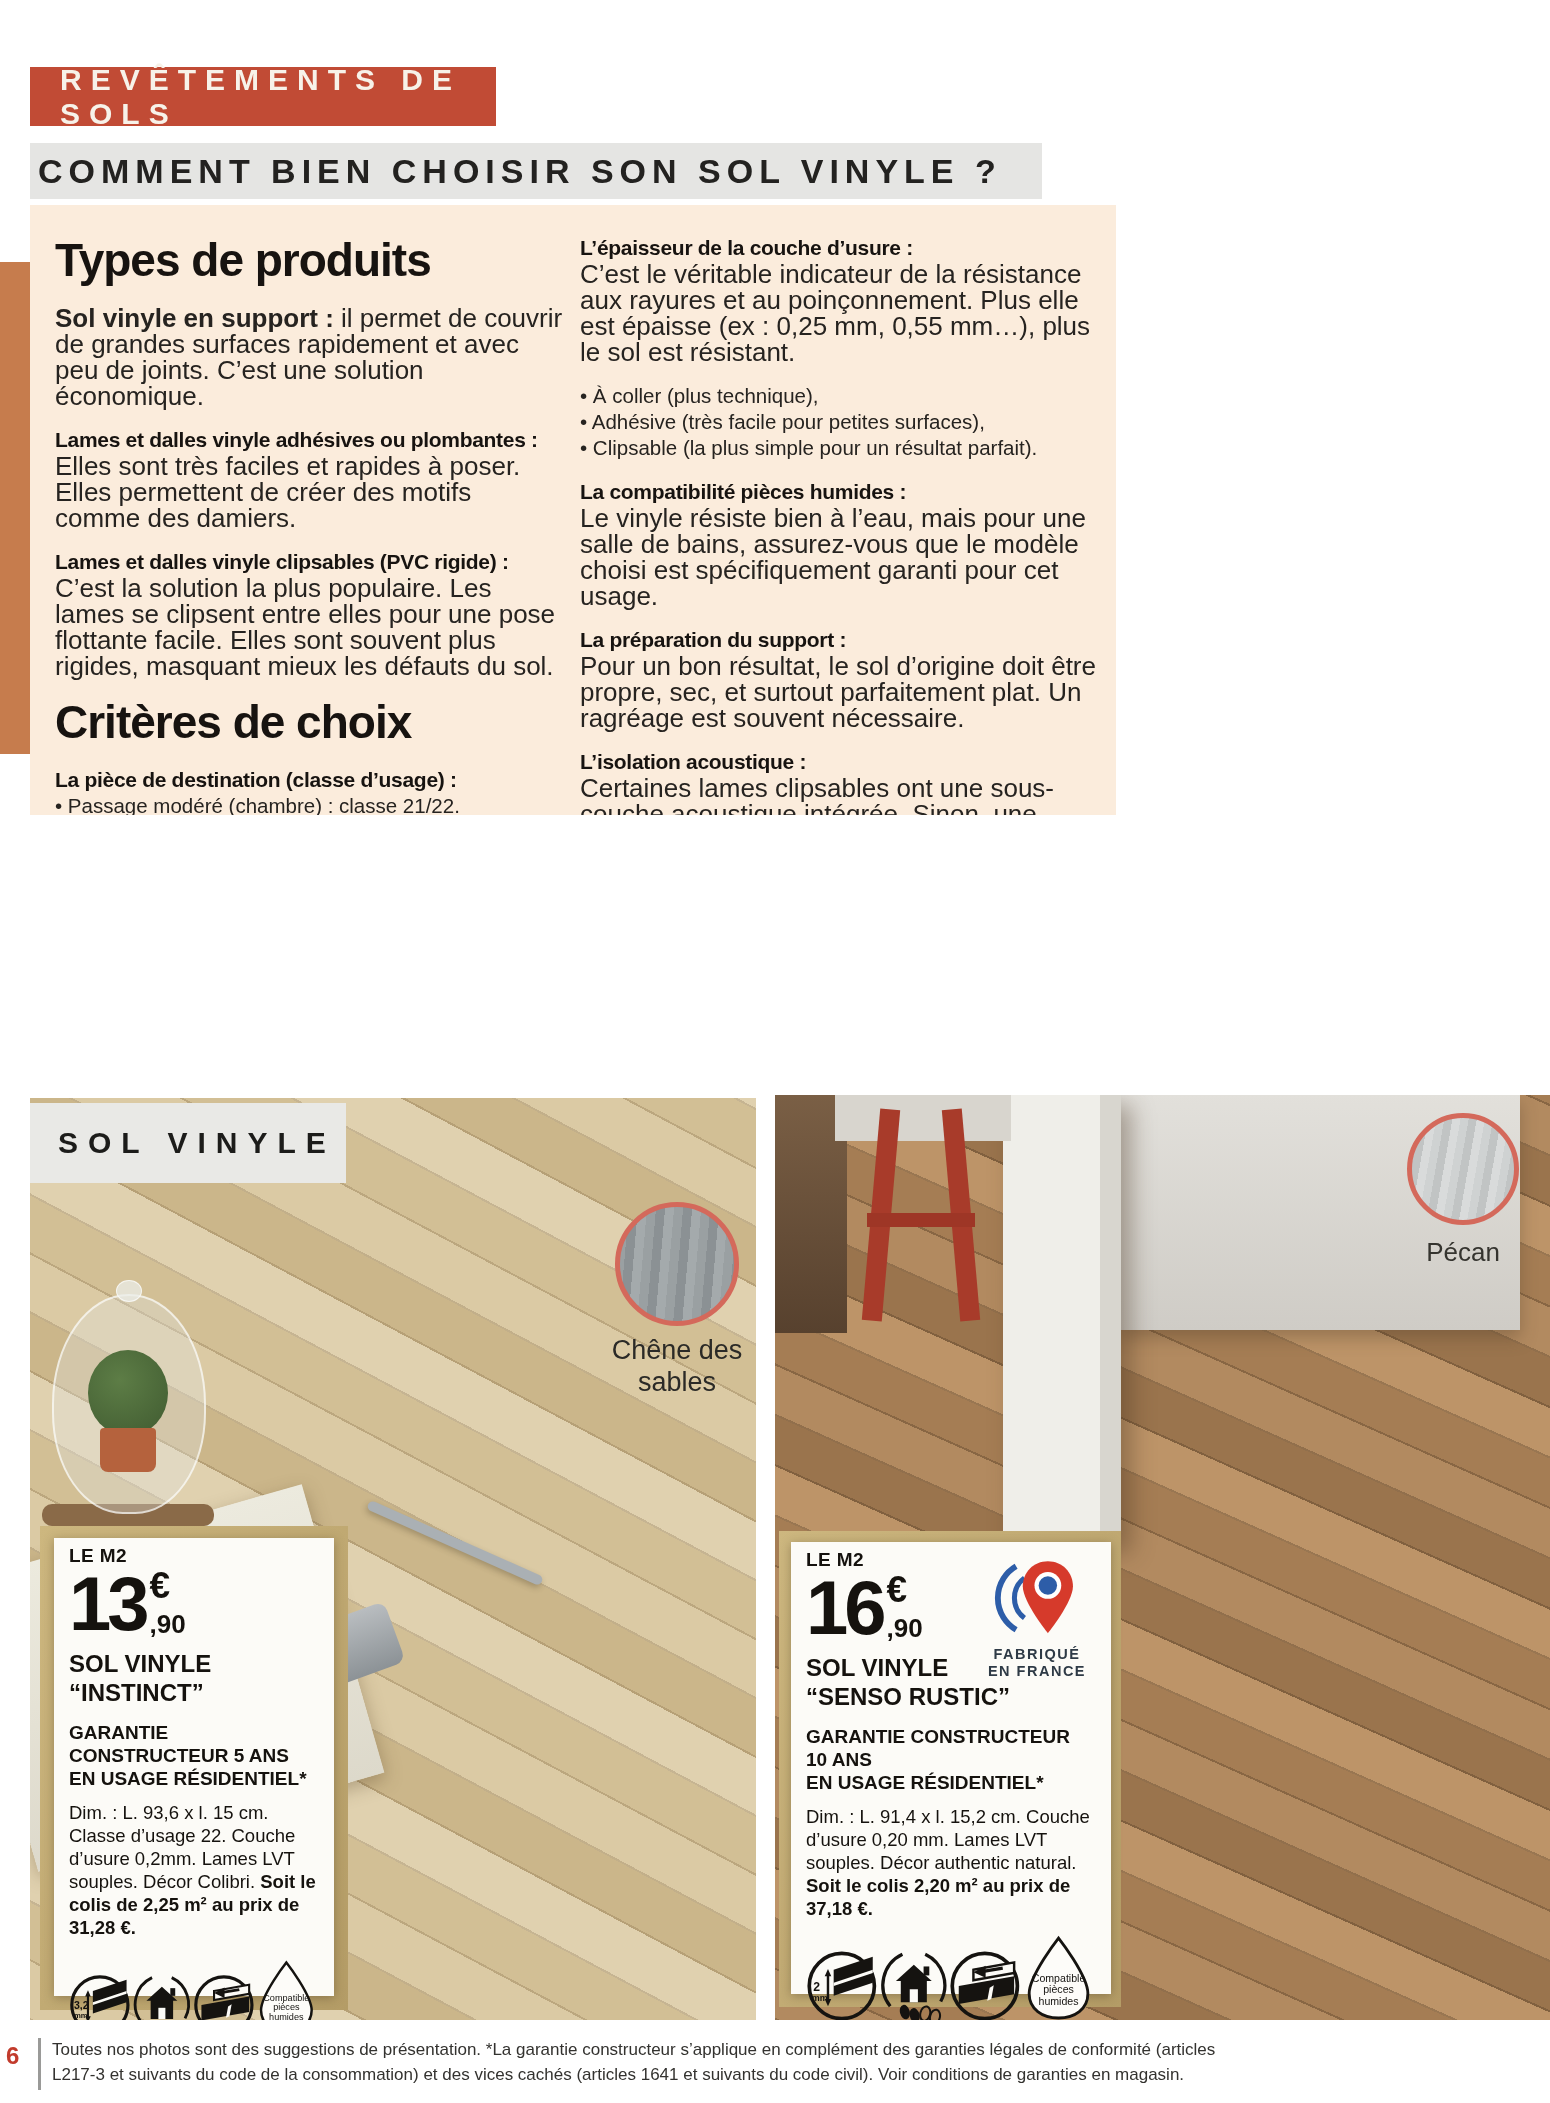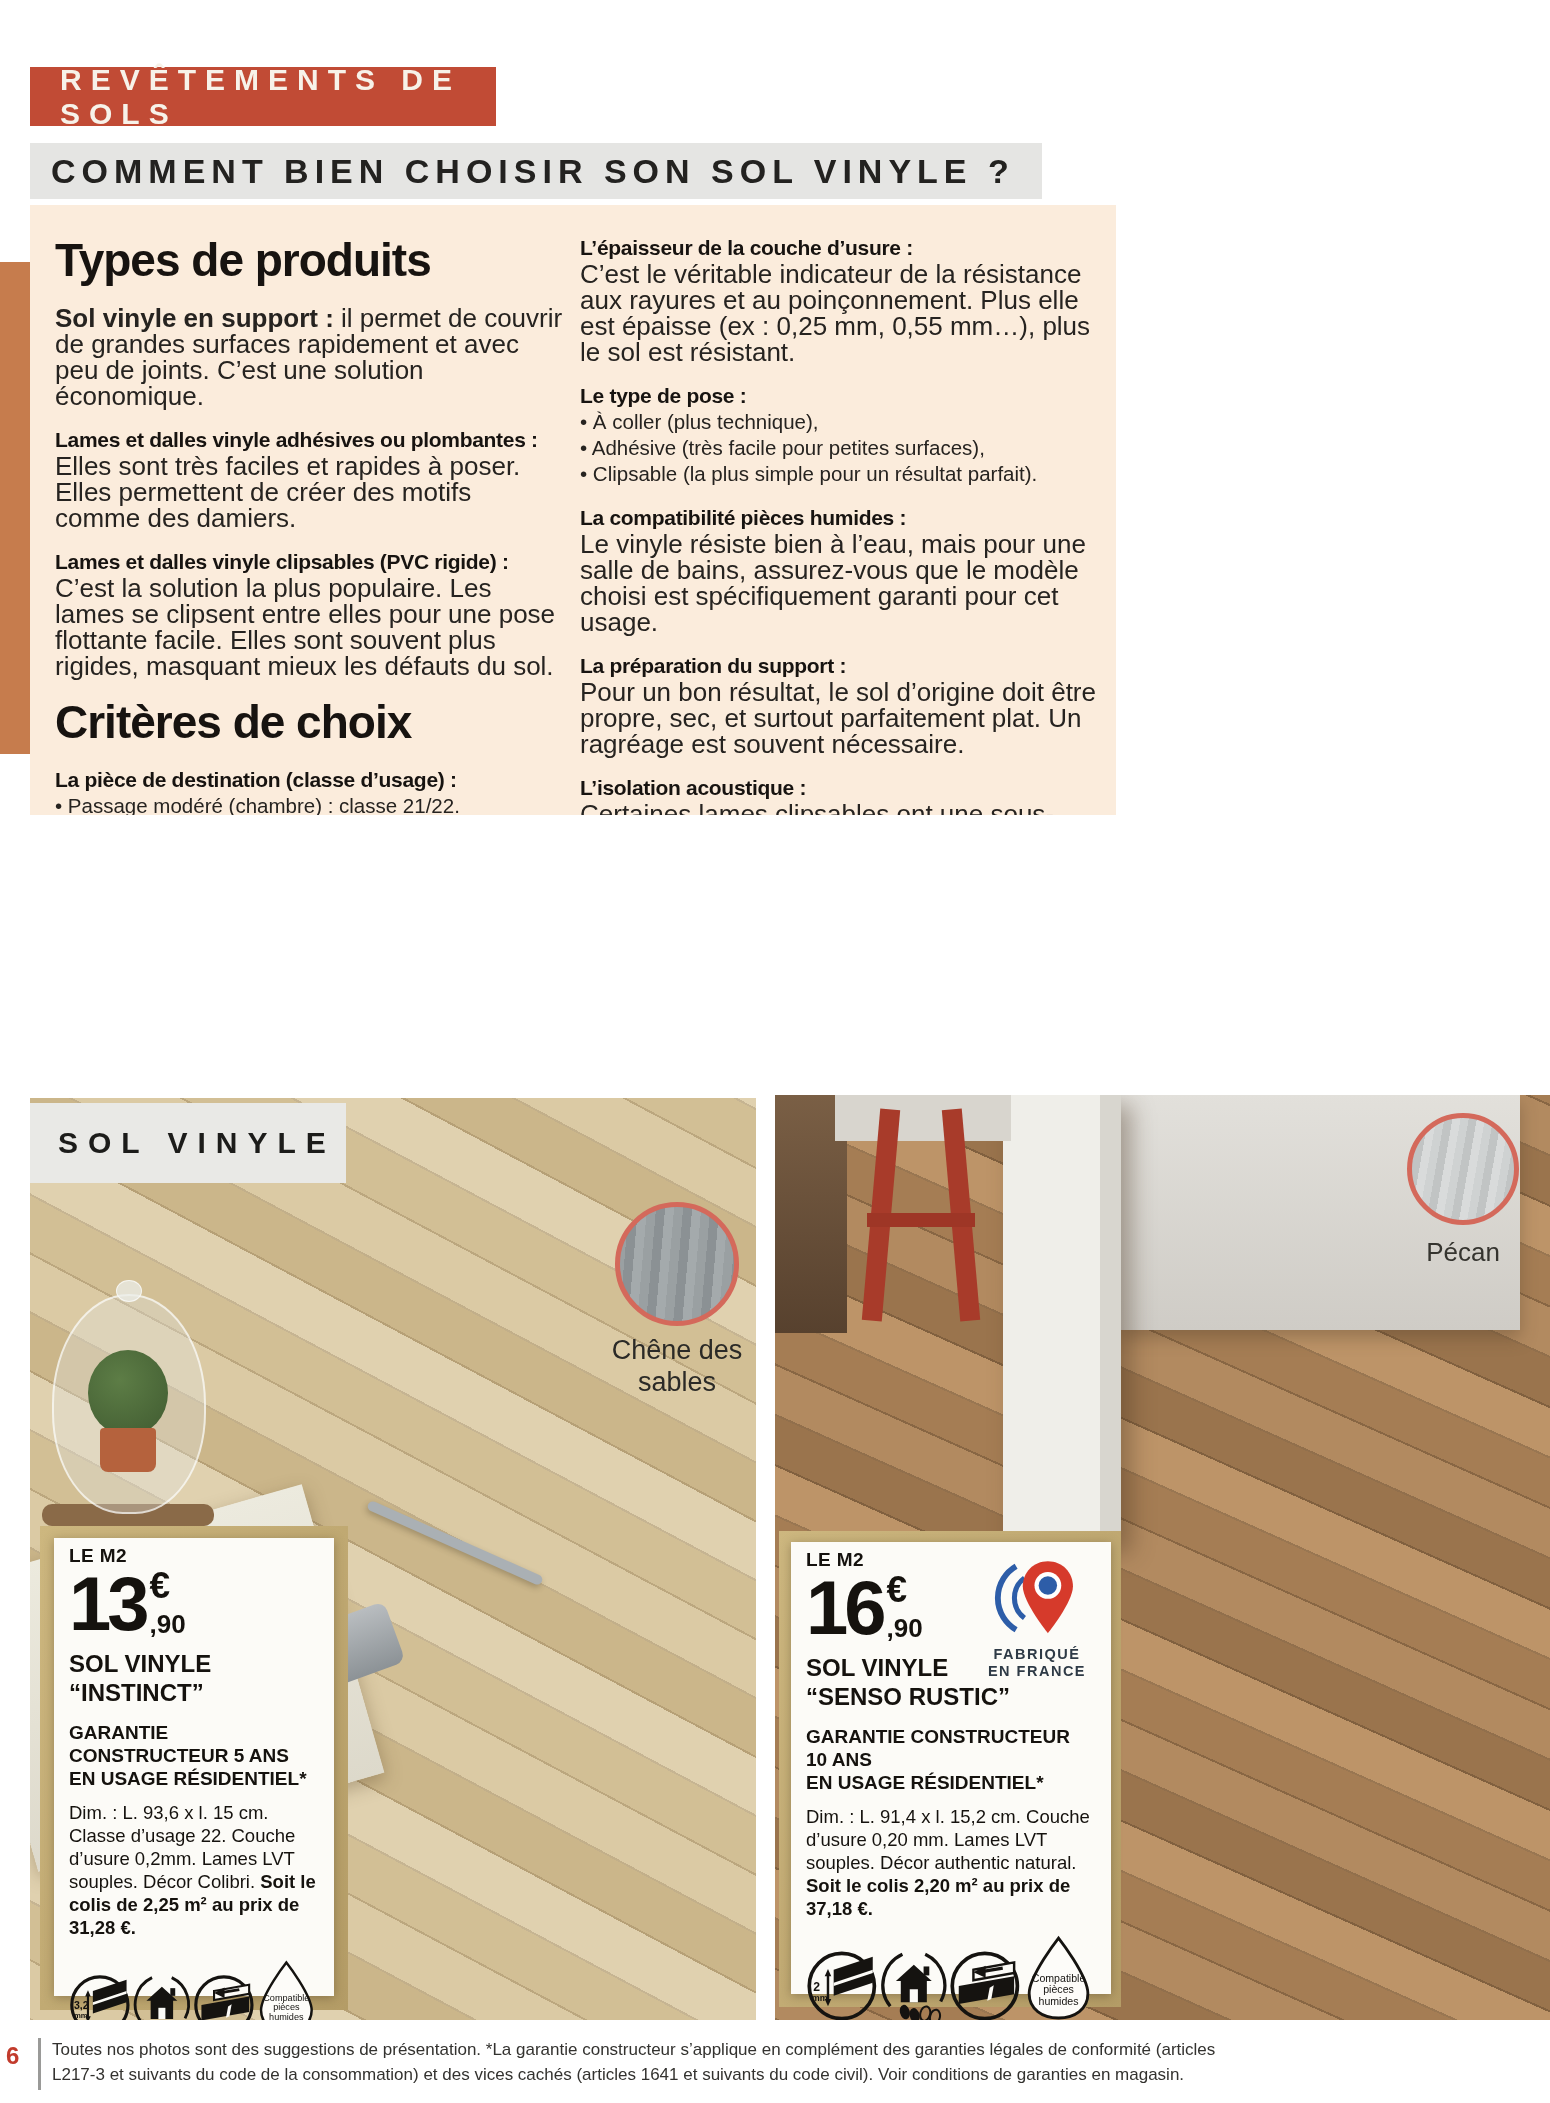--- a/index.html
+++ b/index.html
@@ -4,21 +4,21 @@
 <style>
   html,body{margin:0;padding:0;background:#ffffff;}
   .page{position:relative;width:1550px;height:2103px;background:#ffffff;overflow:hidden;
         font-family:"Liberation Sans", sans-serif;color:#201d19;}
 
   
   .banner-red{position:absolute;left:30px;top:67px;width:466px;height:59px;background:#c14b35;
               display:flex;align-items:center;padding-left:30px;box-sizing:border-box;
               color:#f7f2e9;font-size:30px;font-weight:800;letter-spacing:9px;}
   .banner-title{position:absolute;left:30px;top:143px;width:1012px;height:56px;background:#e5e5e3;
-              display:flex;align-items:center;padding-left:21px;box-sizing:border-box;
+              display:flex;align-items:center;padding-left:8px;box-sizing:border-box;
               color:#232220;font-size:34px;font-weight:800;letter-spacing:6px;}
 
   
   .accent-bar{position:absolute;left:0;top:262px;width:30px;height:492px;background:#c67c4d;}
   .guide-panel{position:absolute;left:30px;top:205px;width:1086px;height:610px;background:#fbecdc;overflow:hidden;}
   .gcol{position:absolute;}
   .gcol-left{left:25px;top:12px;width:508px;}
   .gcol-right{left:550px;top:30px;width:520px;}
   .gh1{font-size:46px;font-weight:900;letter-spacing:-1px;color:#171310;margin:16px 0 4px;}
   .gblock{margin-top:18px;}
@@ -148,21 +148,20 @@
         <div class="bullet">• Passage intensif (cuisine, entrée) : classe 23/32.</div>
       </div>
     </div>
 
     <div class="gcol gcol-right">
       <div class="gblock" style="margin-top:0;">
         <h4>L’épaisseur de la couche d’usure :</h4>
         <p>C’est le véritable indicateur de la résistance aux rayures et au poinçonnement. Plus elle est épaisse (ex : 0,25 mm, 0,55 mm…), plus le sol est résistant.</p>
       </div>
       <div class="gblock">
-        <h4>Le type de pose :</h4>
         <div class="bullet">• À coller (plus technique),</div>
         <div class="bullet">• Adhésive (très facile pour petites surfaces),</div>
         <div class="bullet">• Clipsable (la plus simple pour un résultat parfait).</div>
       </div>
       <div class="gblock">
         <h4>La compatibilité pièces humides :</h4>
         <p>Le vinyle résiste bien à l’eau, mais pour une salle de bains, assurez-vous que le modèle choisi est spécifiquement garanti pour cet usage.</p>
       </div>
       <div class="gblock">
         <h4>La préparation du support :</h4>

